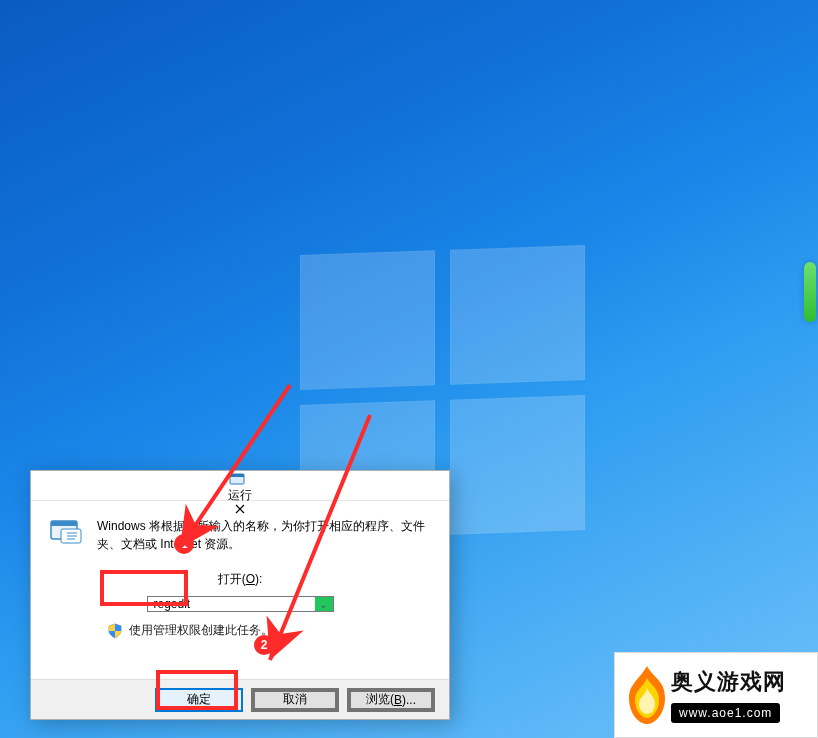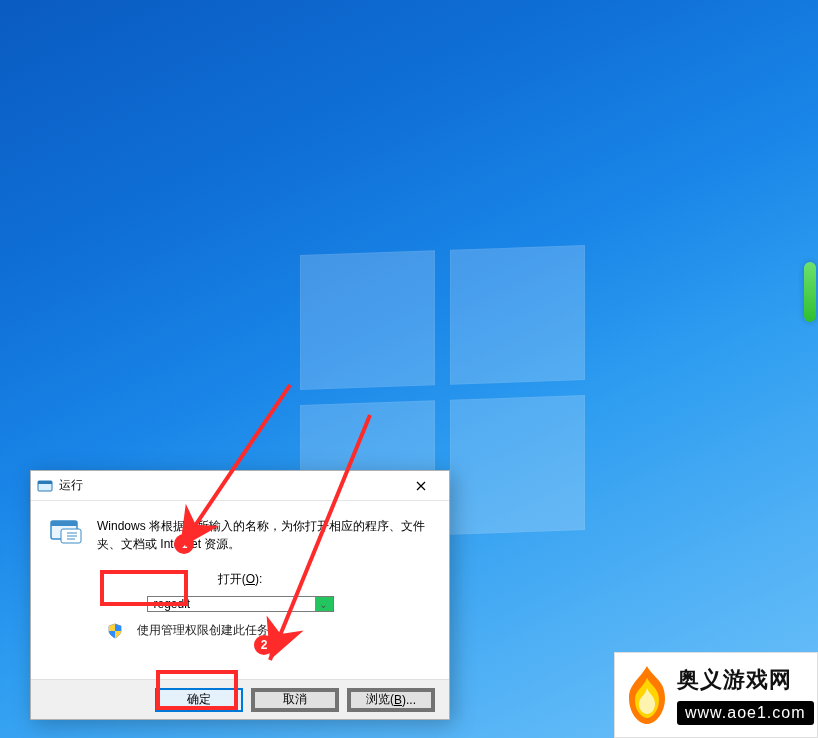--- a/index.html
+++ b/index.html
@@ -46,20 +46,21 @@
     box-shadow: 4px 4px 20px rgba(0,0,0,0.25);
     font-size: 12px;
     color: #000;
   }
   .titlebar {
     height: 30px;
     display: flex; align-items: center;
     padding: 0 6px;
     border-bottom: 1px solid #e5e5e5;
     background: #fff;
+    flex-direction: column;
   }
   .titlebar .tb-icon {
     width: 16px; height: 16px; margin-right: 6px;
     display: inline-flex; align-items: center; justify-content: center;
   }
   .titlebar .title { flex: 1; font-size: 12px; }
   .titlebar .close {
     width: 44px; height: 28px;
     display: flex; align-items: center; justify-content: center;
     font-size: 14px; cursor: default;
@@ -95,21 +96,21 @@
   }
   .combo input {
     flex: 1; height: 100%; border: none; outline: none;
     padding: 0 6px; font-size: 12px; font-family: inherit;
   }
   .combo .caret {
     width: 18px; text-align: center; font-size: 10px; color: #555;
   }
 
   .admin-row {
-    display: flex; align-items: center; gap: 14px;
+    display: flex; align-items: center; gap: 6px;
     margin-left: 58px; font-size: 12px; color: #222;
   }
   .shield { width: 16px; height: 16px; }
 
   .buttons {
     position: absolute; left: 0; right: 0; bottom: 0;
     height: 40px;
     background: #f0f0f0;
     border-top: 1px solid #dfdfdf;
     display: flex; align-items: center; justify-content: flex-end;
@@ -149,28 +150,28 @@
   .arrows { position: absolute; left:0; top:0; pointer-events: none; }
 
   
   .wm {
     position: absolute;
     right: 0; bottom: 0;
     width: 204px; height: 86px;
     background: #fff;
     border: 1px solid #ddd;
     display: flex; align-items: center;
-    padding: 6px 8px; gap: 6px;
+    padding: 6px 8px; gap: 0;
   }
   .wm .flame { width: 48px; height: 62px; }
   .wm .txtcol { display: flex; flex-direction: column; gap: 6px; }
   .wm .name { font-size: 22px; font-weight: 700; color: #111; letter-spacing: 1px; font-family: "Microsoft YaHei", sans-serif; }
   .wm .url {
     background: #000; color: #fff;
-    font-size: 16px; letter-spacing: 1px;
+    font-size: 12px; letter-spacing: 1px;
     padding: 3px 8px; border-radius: 3px;
     width: max-content;
   }
 </style>
 </head>
 <body>
 
 <div class="desktop">
 
   <div class="winlogo">

